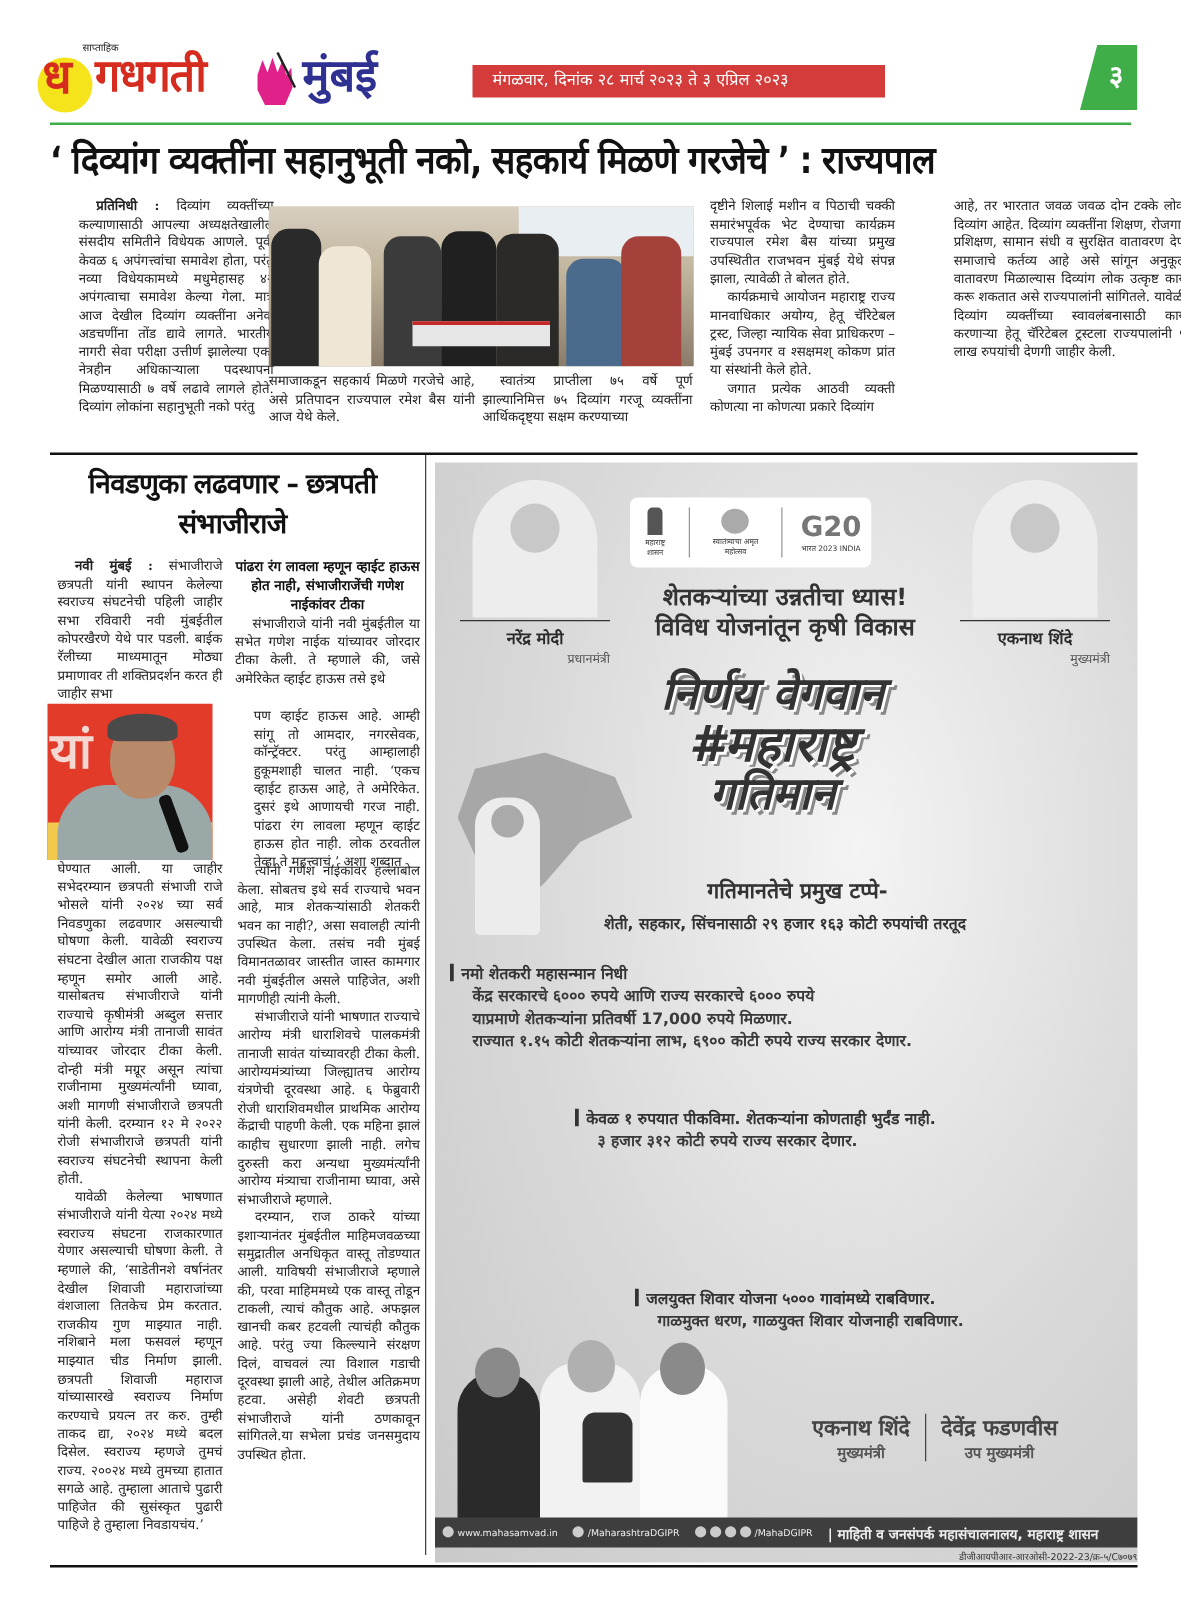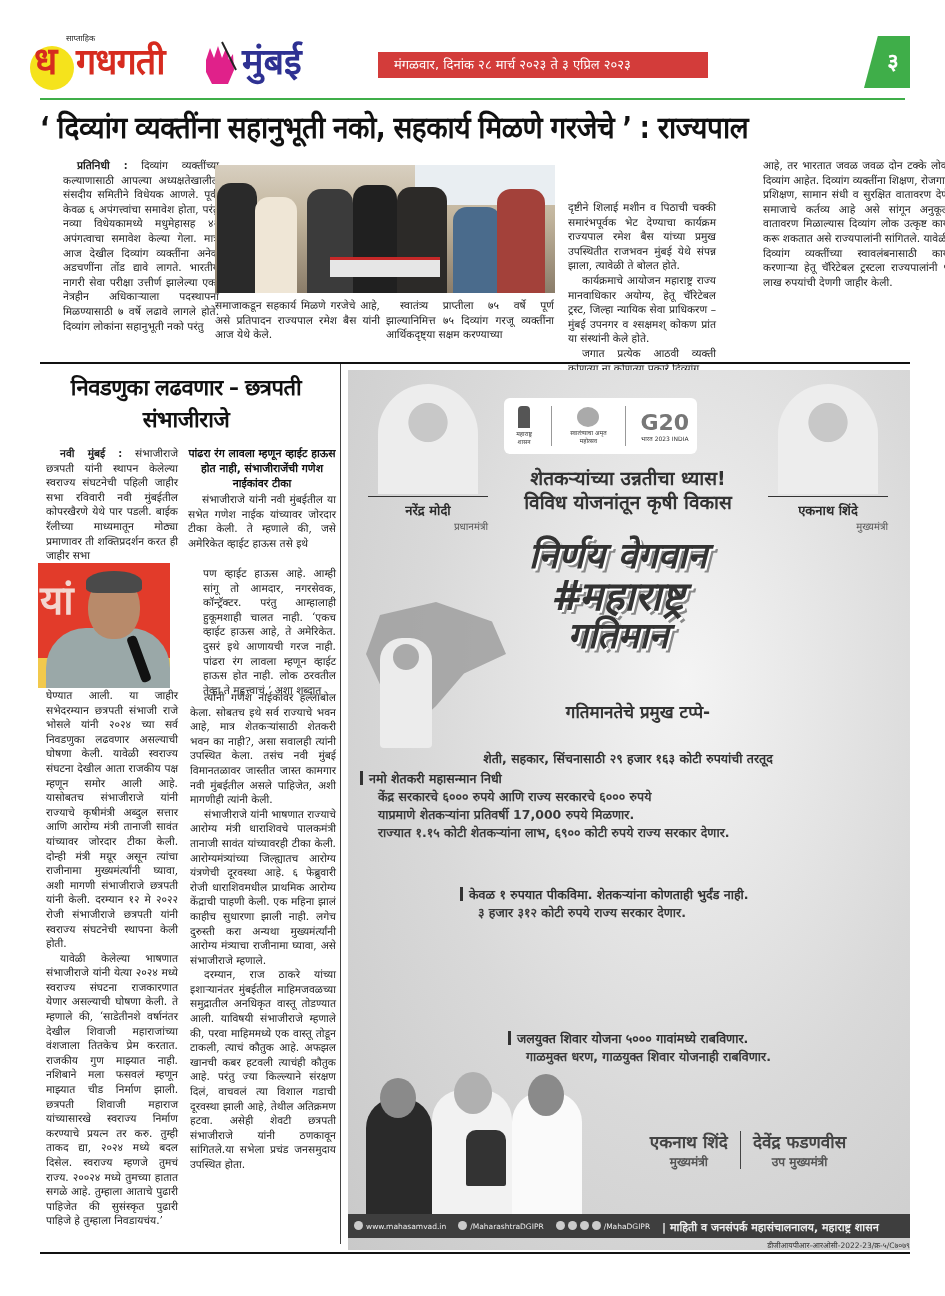--- a/index.html
+++ b/index.html
@@ -28,21 +28,21 @@
   .col-text p.noindent { text-indent: 0; }
   .col-text b { font-weight: bold; }
 
   .s1c1 { position: absolute; left: 63px; top: 158px; width: 156px; }
   .photo1 { position: absolute; left: 215px; top: 165px; width: 340px; height: 128px; background: linear-gradient(180deg,#d8cfc0 0%, #c2b59d 40%, #8a7c69 100%); overflow: hidden; }
   .photo1 .screen { position: absolute; right: 0; top: 0; width: 140px; height: 40px; background: #e9eef2; }
   .photo1 .p { position: absolute; bottom: 0; border-radius: 14px 14px 0 0; }
   .photo1 .table { position: absolute; left: 115px; bottom: 16px; width: 110px; height: 20px; background: #e6e6e6; border-top: 3px solid #c62828; }
   .s1cap1 { position: absolute; left: 215px; top: 298px; width: 165px; }
   .s1cap2 { position: absolute; left: 386px; top: 298px; width: 168px; }
-  .s1c3 { position: absolute; left: 568px; top: 158px; width: 148px; margin-top: 42px; }
+  .s1c3 { position: absolute; left: 568px; top: 158px; width: 148px; }
   .s1c4 { position: absolute; left: 727px; top: 158px; width: 186px; margin-left: 36px; }
 
   .rule-black { position: absolute; left: 40px; top: 362px; width: 870px; height: 1.5px; background: #111; }
   .vrule { position: absolute; left: 340px; top: 364px; width: 1px; height: 880px; background: #444; }
 
   
   .hl2 { position: absolute; left: 36px; top: 372px; width: 300px; text-align: center; font-size: 22px; line-height: 32px; font-weight: bold; font-family: "DejaVu Sans Condensed", "DejaVu Sans", sans-serif; color: #111; letter-spacing: -0.5px; }
   .s2c1a { position: absolute; left: 46px; top: 446px; width: 132px; }
   .photo2 { position: absolute; left: 38px; top: 563px; width: 132px; height: 125px; background: #e23b2a; overflow: hidden; }
   .photo2 .yellow { position: absolute; left: 0; bottom: 0; width: 100%; height: 30px; background: #f2c94c; }
@@ -69,21 +69,21 @@
   .ad .logos .emblem .shape { width: 12px; height: 22px; margin: 0 auto 2px; background: #555; border-radius: 4px 4px 0 0; }
   .ad .logos .sep { width: 1px; height: 40px; background: #999; }
   .ad .logos .g20 { font-size: 22px; color: #777; font-weight: bold; }
   .ad .tag1 { position: absolute; left: 120px; top: 96px; width: 320px; text-align: center; font-size: 19px; line-height: 24px; font-weight: bold; color: #333; }
   .ad .big { position: absolute; left: 150px; top: 166px; width: 240px; text-align: center; font-size: 36px; line-height: 40px; font-weight: bold; color: #333; font-style: italic; text-shadow: 2px 2px 0 #fff, 4px 4px 0 #888; }
   .ad .big .hash { font-size: 40px; }
   .ad .map { position: absolute; left: 18px; top: 232px; width: 140px; height: 130px; background: #9b9b9b; clip-path: polygon(10% 10%, 50% 0, 90% 15%, 100% 40%, 70% 55%, 50% 80%, 30% 100%, 15% 75%, 0 40%); opacity: 0.8; }
   .ad .farmer { position: absolute; left: 32px; top: 268px; width: 52px; height: 110px; background: #ececec; border-radius: 22px 22px 4px 4px; }
   .ad .farmer .face { width: 26px; height: 26px; margin: 6px auto 0; background: #aaa; border-radius: 50%; }
   .ad .sub1 { position: absolute; left: 100px; top: 330px; width: 380px; text-align: center; font-size: 17px; font-weight: bold; color: #333; }
-  .ad .sub2 { position: absolute; left: 20px; top: 360px; width: 520px; text-align: center; font-size: 12.5px; font-weight: bold; color: #333; margin-top: 20px; }
+  .ad .sub2 { position: absolute; left: 20px; top: 360px; width: 520px; text-align: center; font-size: 12.5px; font-weight: bold; color: #333; }
   .ad .pt { position: absolute; font-size: 12.5px; line-height: 18px; font-weight: bold; color: #333; }
   .ad .pt .bar { display: inline-block; width: 3px; height: 14px; background: #333; vertical-align: -2px; margin-right: 6px; }
   .ad .pt .sub { display: block; padding-left: 18px; font-weight: bold; color: #3a3a3a; }
   .ad .p1 { left: 12px; top: 400px; }
   .ad .p2 { left: 112px; top: 516px; }
   .ad .p3 { left: 12px; top: 576px; }
   .ad .p4 { left: 160px; top: 660px; }
   .ad .photo3 { position: absolute; left: 14px; top: 700px; width: 220px; height: 150px; }
   .ad .photo3 .man { position: absolute; bottom: 0; border-radius: 30px 30px 0 0; }
   .ad .photo3 .hd { position: absolute; border-radius: 50%; background: #8a8a8a; }

